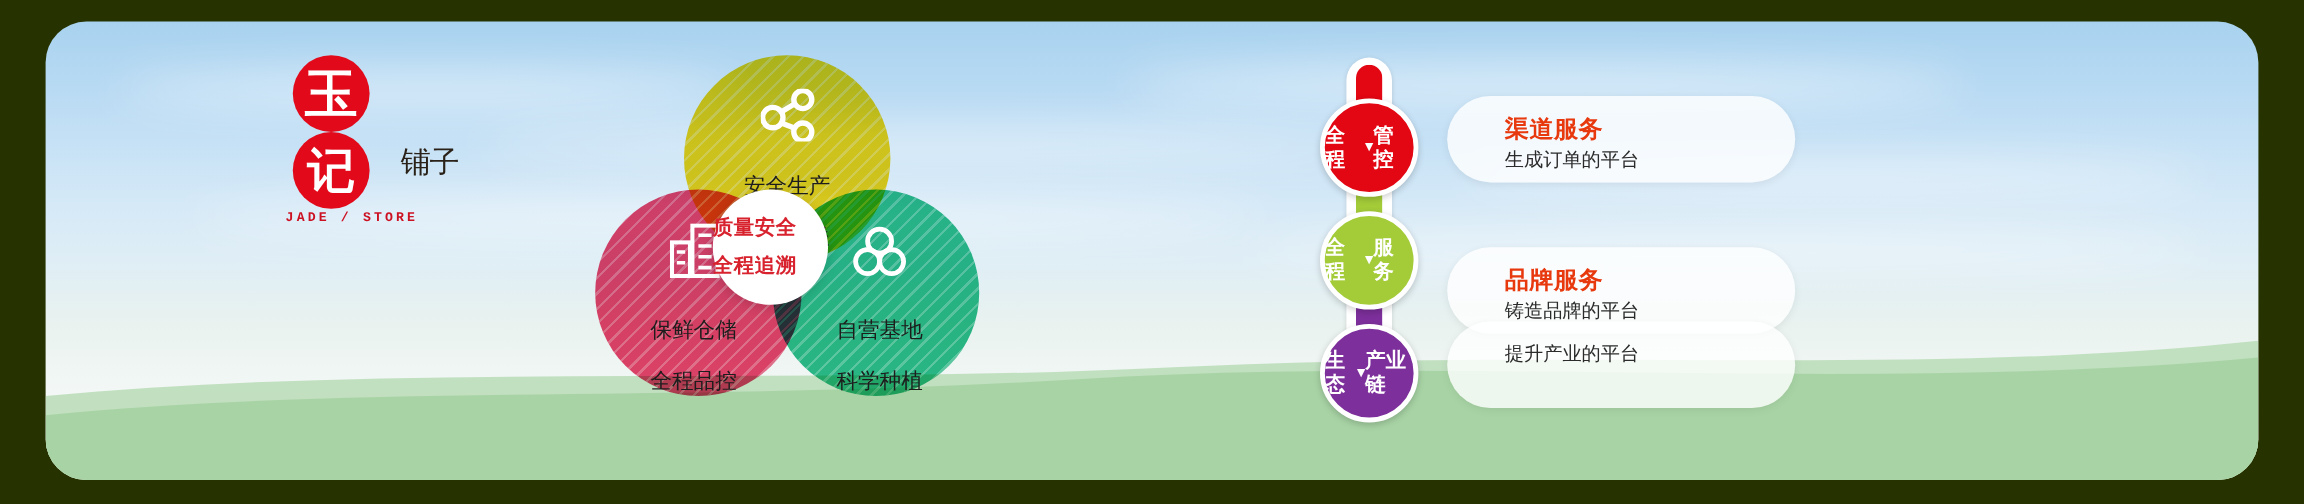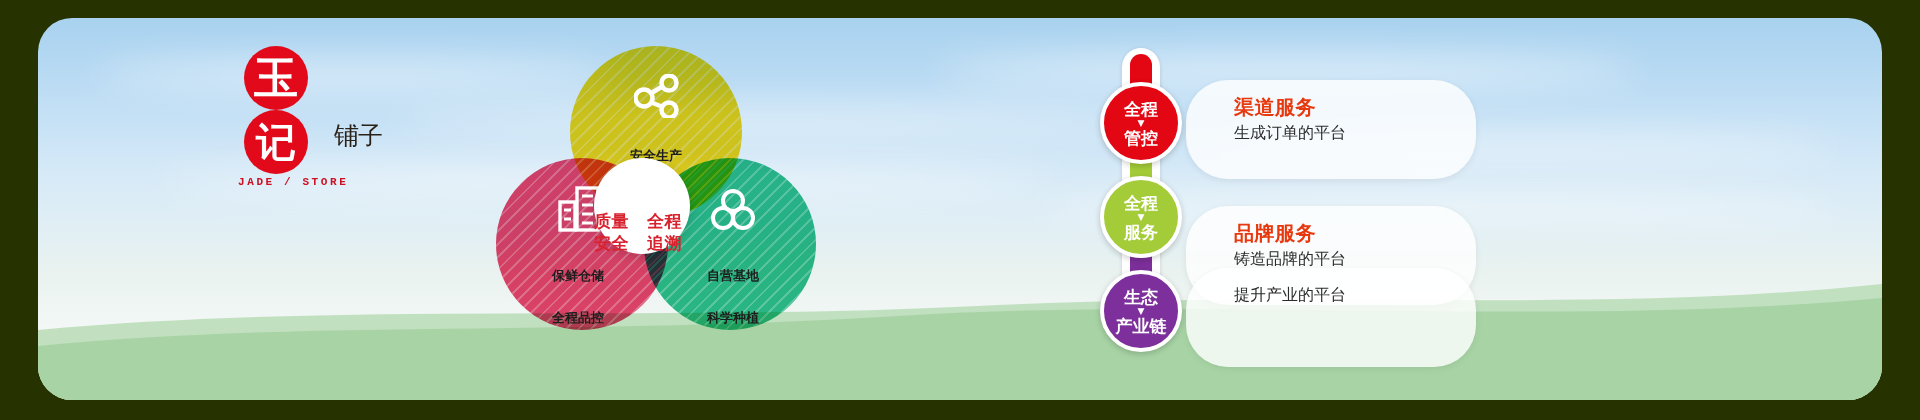--- a/index.html
+++ b/index.html
@@ -98,40 +98,39 @@
   }
   .v-icon { position:absolute; color:#fff; }
   #icon-share { left:138px; top:28px;  width:46px; height:44px; }
   #icon-wh    { left:62px;  top:140px; width:42px; height:46px; }
   #icon-rings { left:214px; top:142px; width:46px; height:44px; }
 
   .v-label {
     position:absolute;
     text-align:center;
     font-family:"DejaVu Serif", serif;
-    font-size:13px;
+    font-size:18px;
     line-height:21px;
     color:#1d1d1d;
     white-space:pre-line;
     width:140px;
-    font-weight:bold;
   }
   #lbl-yellow { left:90px;  top:78px; }
   #lbl-red    { left:12px;  top:198px; }
   #lbl-green  { left:167px; top:198px; }
 
   #venn-center {
     position:absolute;
     left:98px; top:112px;
     width:96px; height:96px;
     border-radius:50%;
     background:#fff;
     box-shadow:0 2px 10px rgba(0,0,0,.15);
-    display:flex; flex-direction:row;
-    align-items:flex-end; justify-content:center;
+    display:flex; flex-direction:column;
+    align-items:flex-start; justify-content:center;
     z-index:5;
     gap:10px;
   }
   #venn-center span {
     font-family:"DejaVu Serif", serif;
     font-weight:bold;
     font-size:17px;
     line-height:22px;
     color:#d8232f;
     letter-spacing:.5px;
@@ -156,40 +155,40 @@
   }
   .spine-seg { width:100%; }
 
   .node {
     position:absolute;
     left:22px;
     width:82px; height:82px;
     border-radius:50%;
     border:4px solid #fff;
     box-shadow:0 2px 6px rgba(0,0,0,.2);
-    display:flex; flex-direction:column;
+    display:flex; flex-direction:row;
     align-items:center; justify-content:center;
     color:#fff;
     font-family:"DejaVu Sans", sans-serif;
     font-weight:bold;
     font-size:17px;
     line-height:20px;
     z-index:3;
   }
   .node .caret {
     font-size:9px; line-height:7px; margin:1px 0;
   }
   #node1 { top:34px;  background:#e30613; }
   #node2 { top:128px; background:#a4cc39; }
   #node3 { top:222px; background:#7d2f9b; }
 
   .card {
     position:absolute;
-    left:108px;
-    width:290px; height:99px;
+    left:128px;
+    width:290px; height:72px;
     background:rgba(255,255,255,.80);
     border-radius:42px;
     box-shadow:0 2px 7px rgba(0,0,0,.07);
     padding:14px 0 0 48px;
     z-index:2;
   }
   #card1 { top:32px; }
   #card2 { top:126px;margin-top:32px; }
   #card3 { top:220px; }
   .card .title {

